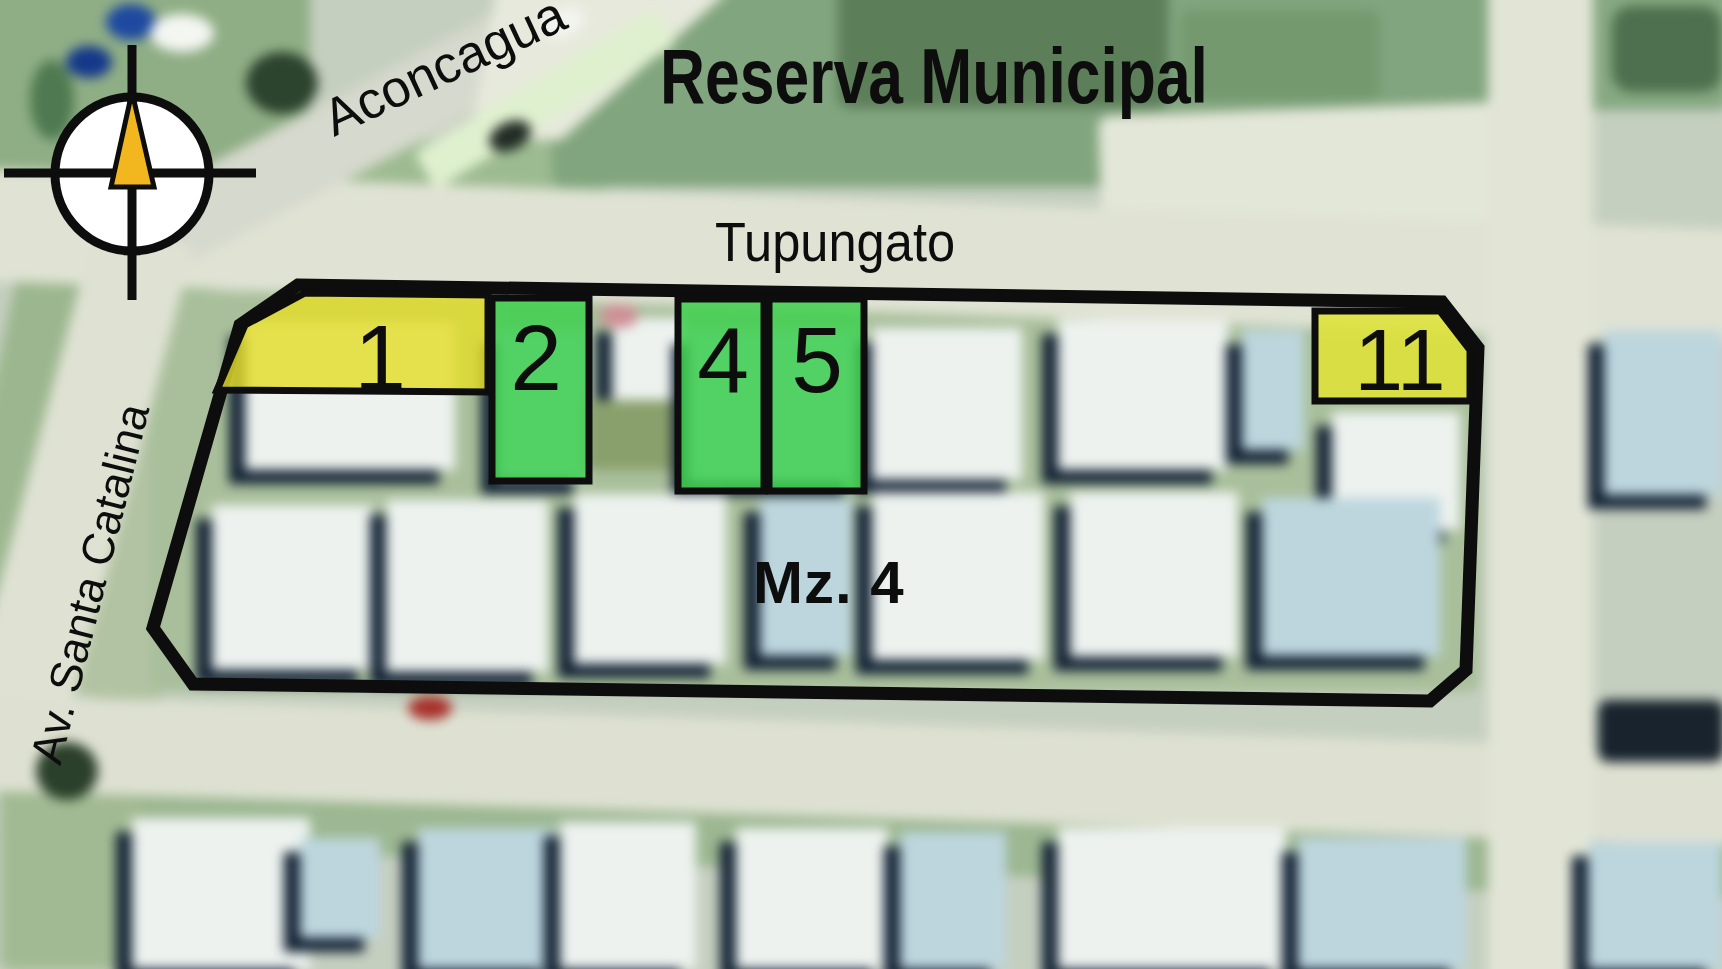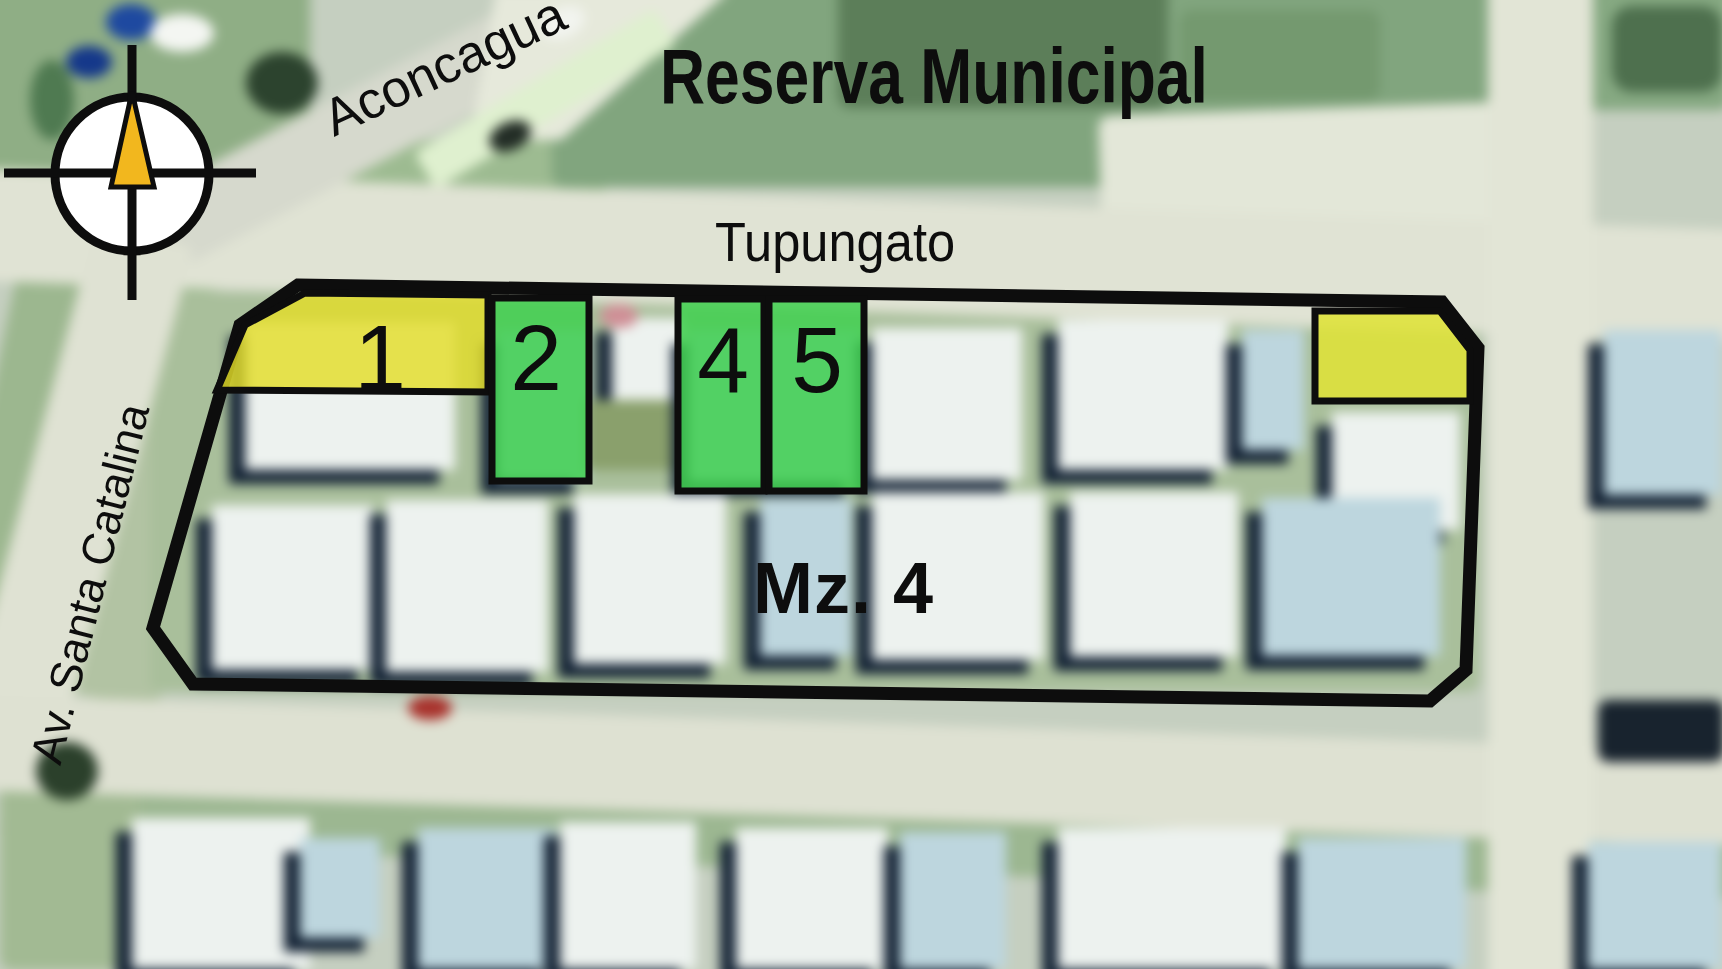--- a/index.html
+++ b/index.html
@@ -115,20 +115,21 @@
   </svg>
 
   <div class="lbl bold" style="left:660px;top:36px;font-size:78px;transform:scaleX(0.8);transform-origin:0 0;">Reserva Municipal</div>
 
   <div class="lbl" style="left:338px;top:91px;font-size:52px;transform:rotate(-25deg);transform-origin:0 100%;">Aconcagua</div>
 
   <div class="lbl" style="left:715px;top:214px;font-size:55px;transform:scaleX(0.92);transform-origin:0 0;">Tupungato</div>
 
   <div class="lbl" style="left:-115px;top:560px;width:410px;text-align:center;font-size:45px;transform:rotate(-76deg);">Av. Santa Catalina</div>
 
-  <div class="lbl bold" style="left:753px;top:551px;font-size:72px;letter-spacing:1px;">Mz. 4</div>
+  <div class="lbl bold" style="left:753px;top:551px;font-size:60px;letter-spacing:1px;">Mz. 4</div>
 
   <div class="lotnum" style="left:325px;top:293px;">1</div>
   <div class="lotnum" style="left:481px;top:293px;">2</div>
   <div class="lotnum" style="left:668px;top:295px;">4</div>
   <div class="lotnum" style="left:762px;top:295px;">5</div>
+  <div class="lotnum" style="left:1345px;top:295px;font-size:88px;">11</div>
 
 </div>
 
 </body></html>

